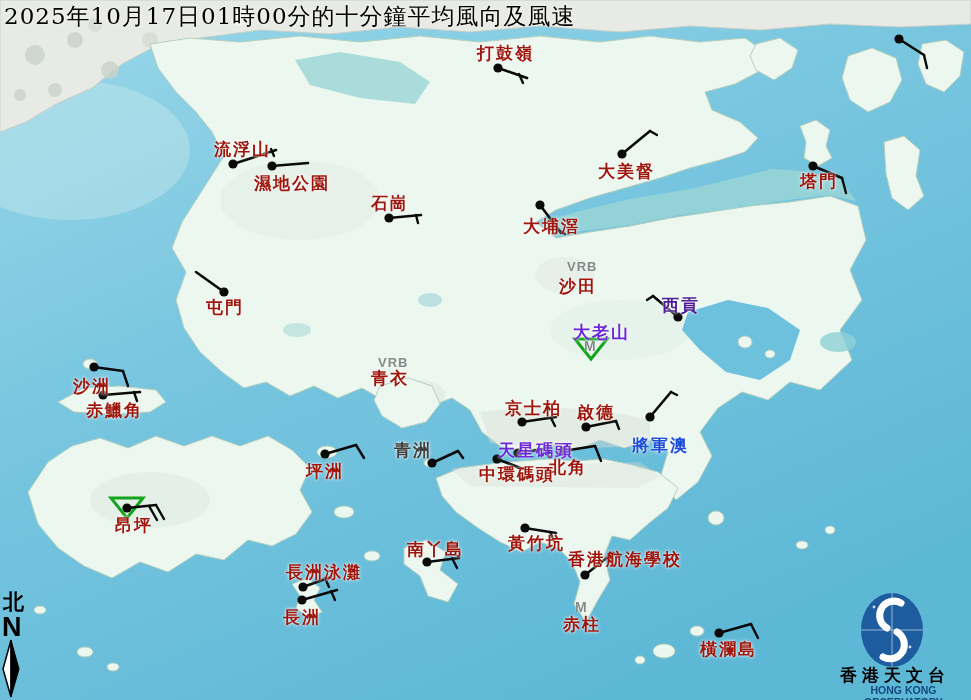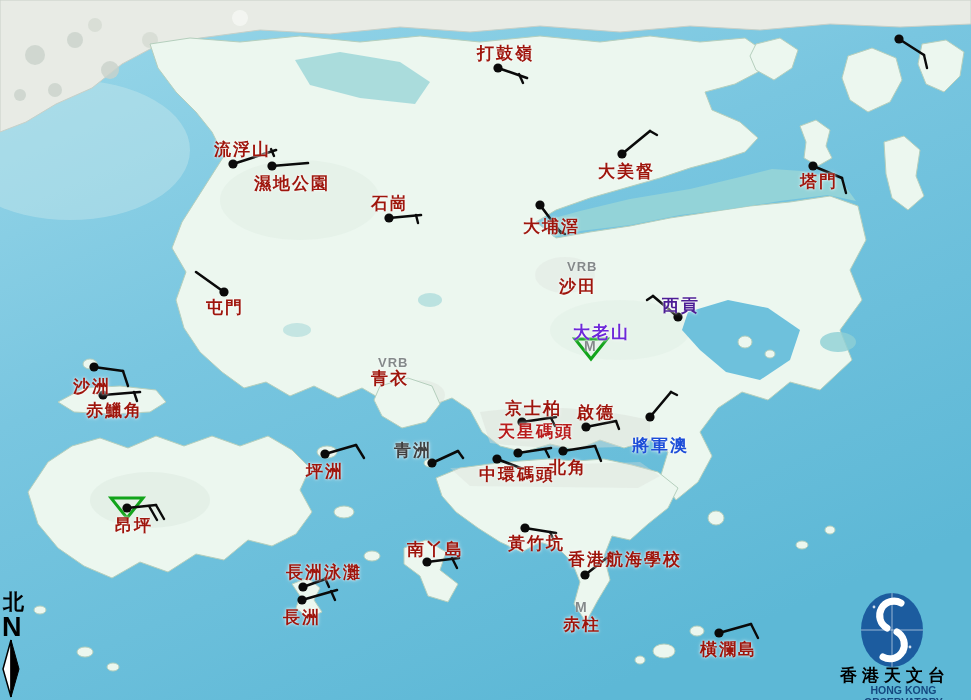--- a/index.html
+++ b/index.html
@@ -203,20 +203,21 @@
       <line x1="892" y1="593" x2="892" y2="667" stroke="#ffffff" stroke-width="1" opacity="0.55"></line>
       <path d="M 901,603 a 13,13 0 1 0 -14,25" stroke="#ffffff" stroke-width="7" fill="none" stroke-linecap="round"></path>
       <path d="M 883,657 a 13,13 0 1 0 14,-25" stroke="#ffffff" stroke-width="7" fill="none" stroke-linecap="round"></path>
       <circle cx="874" cy="607" r="1.4" fill="#ffffff" opacity="0.8"></circle>
       <circle cx="879" cy="612" r="1.4" fill="#ffffff" opacity="0.8"></circle>
       <circle cx="905" cy="652" r="1.4" fill="#ffffff" opacity="0.8"></circle>
       <circle cx="910" cy="647" r="1.4" fill="#ffffff" opacity="0.8"></circle>
     </g>
   </svg>
 
+  <div id="title">2025年10月17日01時00分的十分鐘平均風向及風速</div>
 
   <div id="compass">
     <div class="zh">北</div>
     <div class="en">N</div>
   </div>
 
   <div id="labels-layer">
       <div class="station-label" style="left: 477px; top: 42px; color: rgb(158, 21, 12);">打鼓嶺</div>
       <div class="station-label" style="left: 214px; top: 138px; color: rgb(158, 21, 12);">流浮山</div>
       <div class="station-label" style="left: 254px; top: 172px; color: rgb(158, 21, 12);">濕地公園</div>
@@ -230,21 +231,21 @@
       <div class="station-label" style="left: 662px; top: 294px; color: #4c1d95;">西貢</div>
       <div class="m-marker" style="left: 584px; top: 338px;">M</div>
       <div class="station-label" style="left: 573px; top: 321px; color: #6d28d9;">大老山</div>
       <div class="station-label" style="left: 73px; top: 341px; color: rgb(158, 21, 12); margin-top: 34px;">沙洲</div>
       <div class="station-label" style="left: 86px; top: 399px; color: rgb(158, 21, 12);">赤鱲角</div>
       <div class="vrb-marker" style="left: 378px; top: 355px;">VRB</div>
       <div class="station-label" style="left: 371px; top: 367px; color: rgb(158, 21, 12);">青衣</div>
       <div class="station-label" style="left: 505px; top: 397px; color: rgb(158, 21, 12);">京士柏</div>
       <div class="station-label" style="left: 577px; top: 401px; color: rgb(158, 21, 12);">啟德</div>
       <div class="station-label" style="left: 632px; top: 420px; color: #1d4ed8; margin-top: 14px;">將軍澳</div>
-      <div class="station-label" style="left: 498px; top: 420px; color: #b91c1c;">天星碼頭</div>
+      <div class="station-label" style="left: 498px; top: 439px; color: #6d28d9;">天星碼頭</div>
       <div class="station-label" style="left: 549px; top: 456px; color: rgb(158, 21, 12);">北角</div>
       <div class="station-label" style="left: 479px; top: 463px; color: rgb(158, 21, 12);">中環碼頭</div>
       <div class="station-label" style="left: 394px; top: 439px; color: #404040;">青洲</div>
       <div class="station-label" style="left: 306px; top: 460px; color: rgb(158, 21, 12);">坪洲</div>
       <div class="station-label" style="left: 115px; top: 514px; color: rgb(158, 21, 12);">昂坪</div>
       <div class="station-label" style="left: 407px; top: 538px; color: rgb(158, 21, 12);">南丫島</div>
       <div class="station-label" style="left: 508px; top: 532px; color: rgb(158, 21, 12);">黃竹坑</div>
       <div class="station-label" style="left: 568px; top: 548px; color: rgb(158, 21, 12);">香港航海學校</div>
       <div class="station-label" style="left: 286px; top: 561px; color: rgb(158, 21, 12);">長洲泳灘</div>
       <div class="station-label" style="left: 283px; top: 606px; color: rgb(158, 21, 12);">長洲</div>

